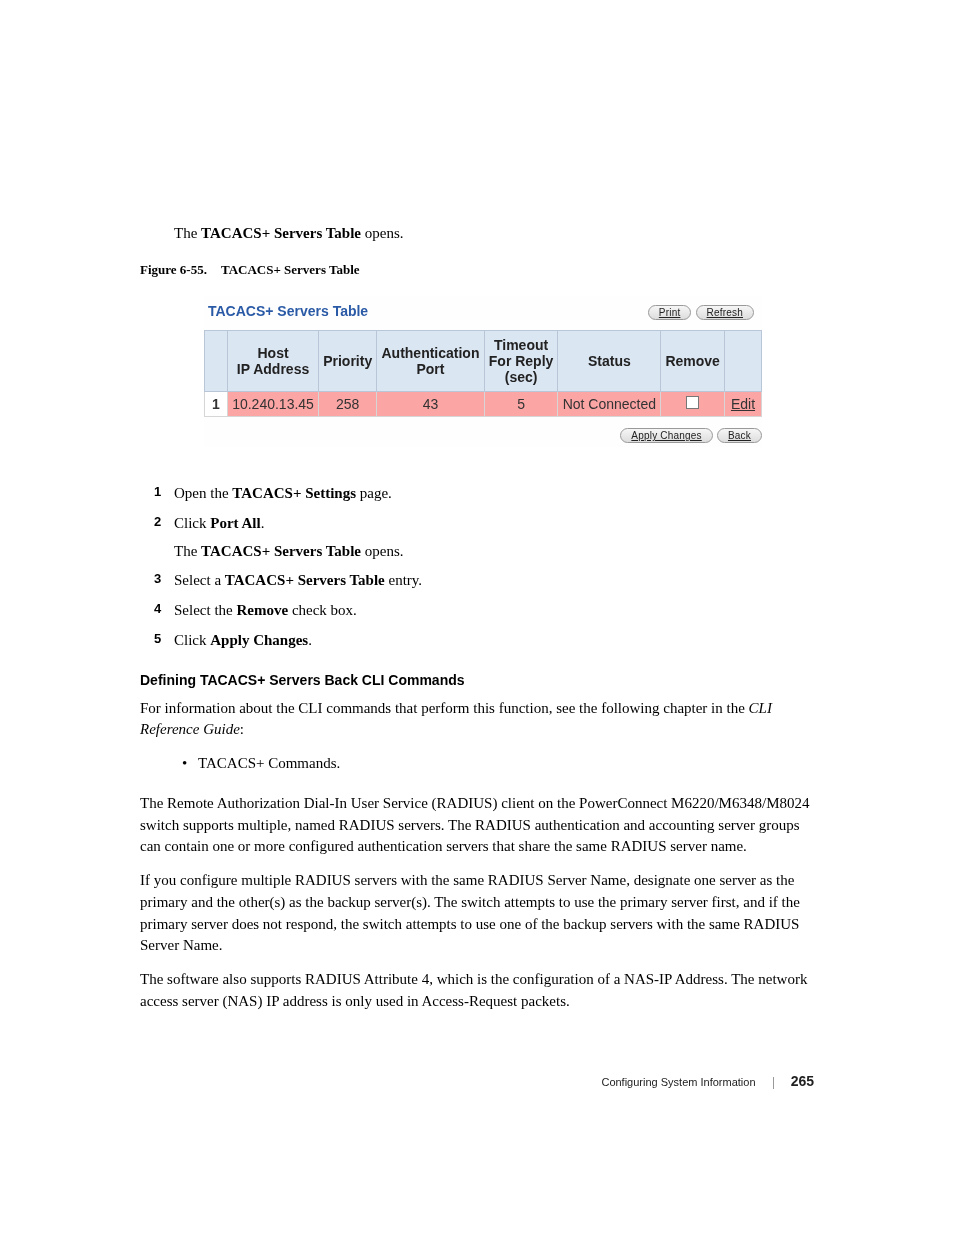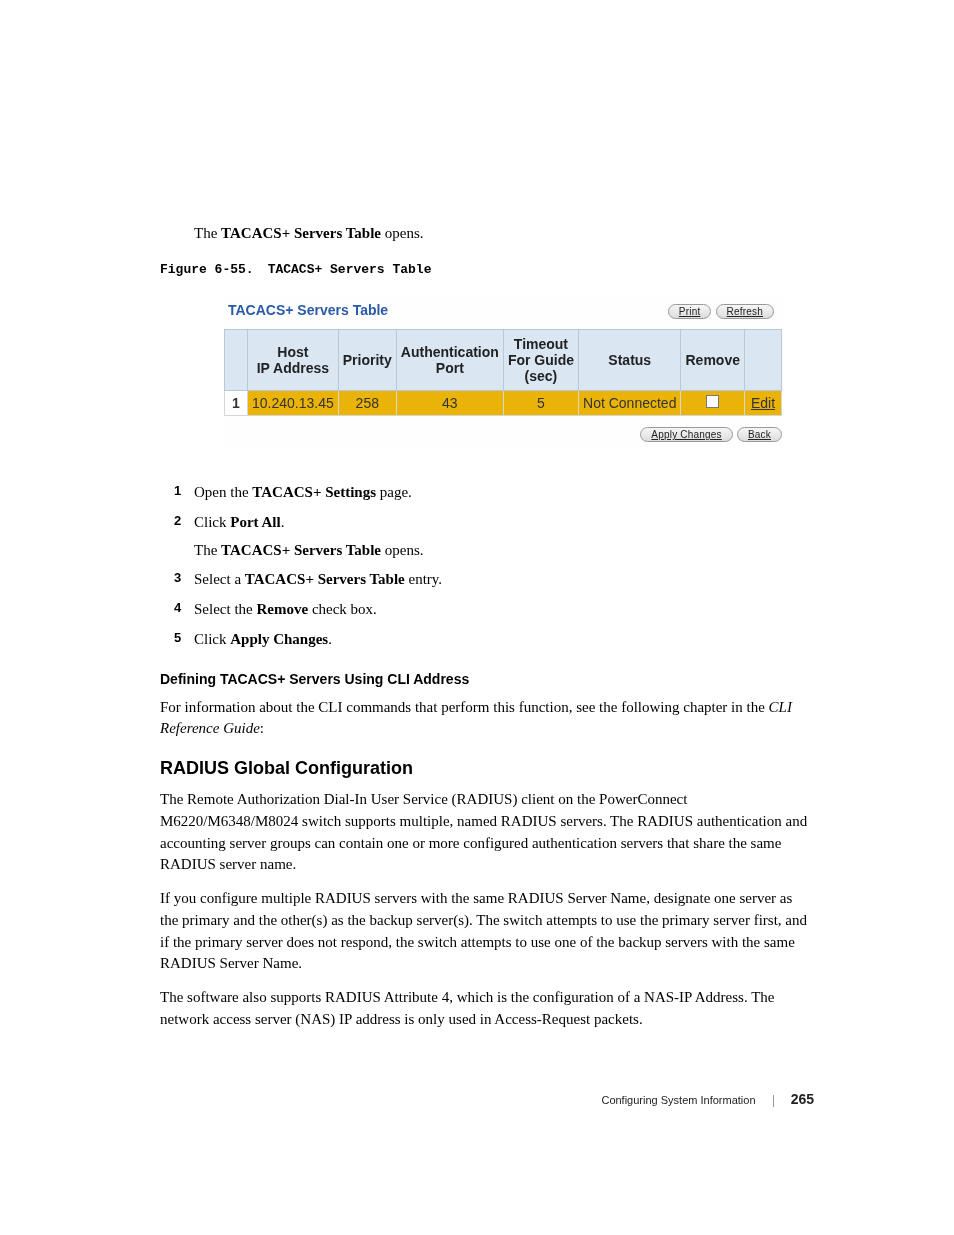--- a/index.html
+++ b/index.html
@@ -6,30 +6,29 @@
     margin: 0;
     padding: 0;
     font-family: Georgia, 'Times New Roman', serif;
     font-size: 15px;
     color: #000;
     background: #fff;
     width: 954px;
   }
   .page {
     padding: 210px 140px 60px 140px;
-    margin-left: 20px;
   }
   .intro {
     font-size: 15px;
     margin-bottom: 20px;
     padding-left: 34px;
   }
   .intro .bold { font-weight: bold; }
   .figure-caption {
-    font-family: Liberation Mono, monospace;
+    font-family: Liberation Serif, serif;
     font-weight: bold;
     font-size: 13px;
     margin-bottom: 18px;
   }
   .figure-caption .gap { display:inline-block; width:14px; }
   .screenshot {
     margin: 0 0 36px 64px;
     width: 558px;
     background: #fefefe;
     font-family: Arial, Helvetica, sans-serif;
@@ -66,21 +65,21 @@
     border: 1px solid #b8c6d7;
     padding: 6px 4px;
     font-weight: bold;
     color: #222;
     text-align: center;
   }
   .screenshot tbody td {
     border: 1px solid #d6d6d6;
     padding: 4px;
     text-align: center;
-    background: #eab308;
+    background: #fca5a5;
     color: #333;
   }
   .screenshot tbody td:first-child {
     width: 14px;
     font-weight: bold;
     background: #fff;
   }
   .screenshot .editlink {
     text-decoration: underline;
     color: #333;
@@ -193,21 +192,21 @@
     <table>
       <thead>
         <tr>
           <th style="width:14px;"></th>
           <th><span style="white-space:pre-line;">Host
 IP Address</span></th>
           <th>Priority</th>
           <th><span style="white-space:pre-line;">Authentication
 Port</span></th>
           <th><span style="white-space:pre-line;">Timeout
-For Guide
+For Reply
 (sec)</span></th>
           <th>Status</th>
           <th>Remove</th>
           <th style="width:28px;"></th>
         </tr>
       </thead>
       <tbody>
         <tr>
           <td>1</td>
           <td>10.240.13.45</td>
@@ -227,24 +226,26 @@
   </div>
 
   <ol class="steps" id="steps-removing">
       <li>Open the <span class="bold">TACACS+ Settings</span> page.</li>
       <li>Click <span class="bold">Port All</span>.<div style="margin-top: 6px;">The <span class="bold">TACACS+ Servers Table</span> opens.</div></li>
       <li>Select a <span class="bold">TACACS+ Servers Table</span> entry.</li>
       <li>Select the <span class="bold">Remove</span> check box.</li>
       <li>Click <span class="bold">Apply Changes</span>.</li>
     </ol>
 
-  <p class="h-sub">Defining TACACS+ Servers Using CLI Address</p>
+  <p class="h-sub">Defining TACACS+ Servers Back CLI Commands</p>
   <p class="body-p" id="cli-intro">For information about the CLI commands that perform this function, see the following chapter in the <span class="italic">CLI Reference Guide</span>:</p>
-
-  <p class="h-section">RADIUS Global Configuration</p>
+  <ul class="bullet">
+    <li>TACACS+ Commands.</li>
+  </ul>
+
   <p class="body-p">The Remote Authorization Dial-In User Service (RADIUS) client on the PowerConnect M6220/M6348/M8024 switch supports multiple, named RADIUS servers. The RADIUS authentication and accounting server groups can contain one or more configured authentication servers that share the same RADIUS server name.</p>
   <p class="body-p">If you configure multiple RADIUS servers with the same RADIUS Server Name, designate one server as the primary and the other(s) as the backup server(s). The switch attempts to use the primary server first, and if the primary server does not respond, the switch attempts to use one of the backup servers with the same RADIUS Server Name.</p>
   <p class="body-p">The software also supports RADIUS Attribute 4, which is the configuration of a NAS-IP Address. The network access server (NAS) IP address is only used in Access-Request packets.</p>
 
   <div class="footer">
     <span>Configuring System Information</span>
     <span class="sep"></span>
     <span class="pagenum">265</span>
   </div>
 

